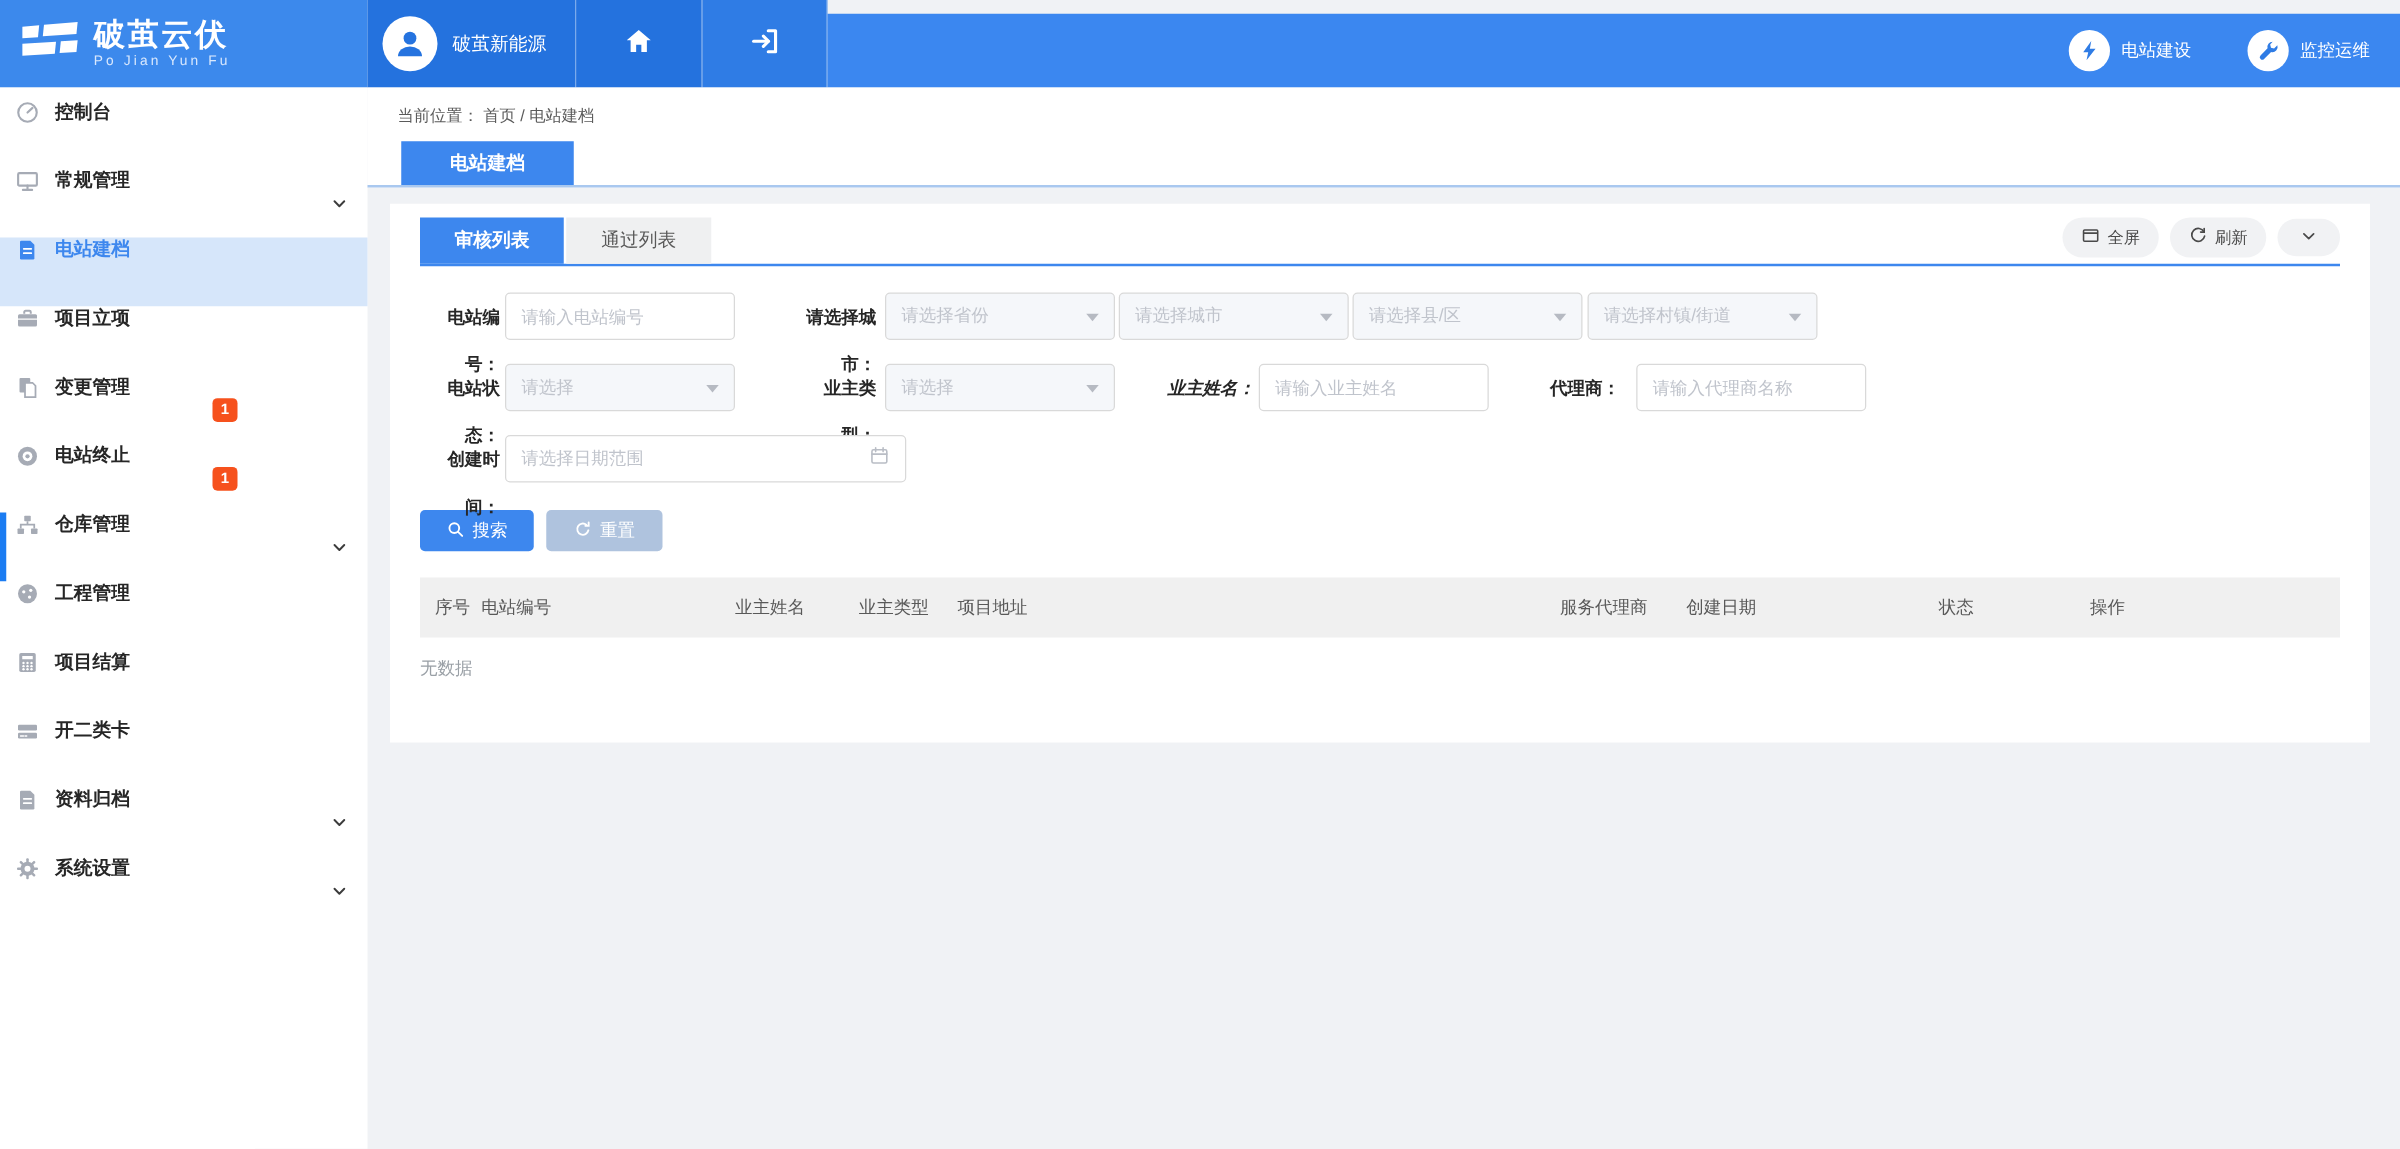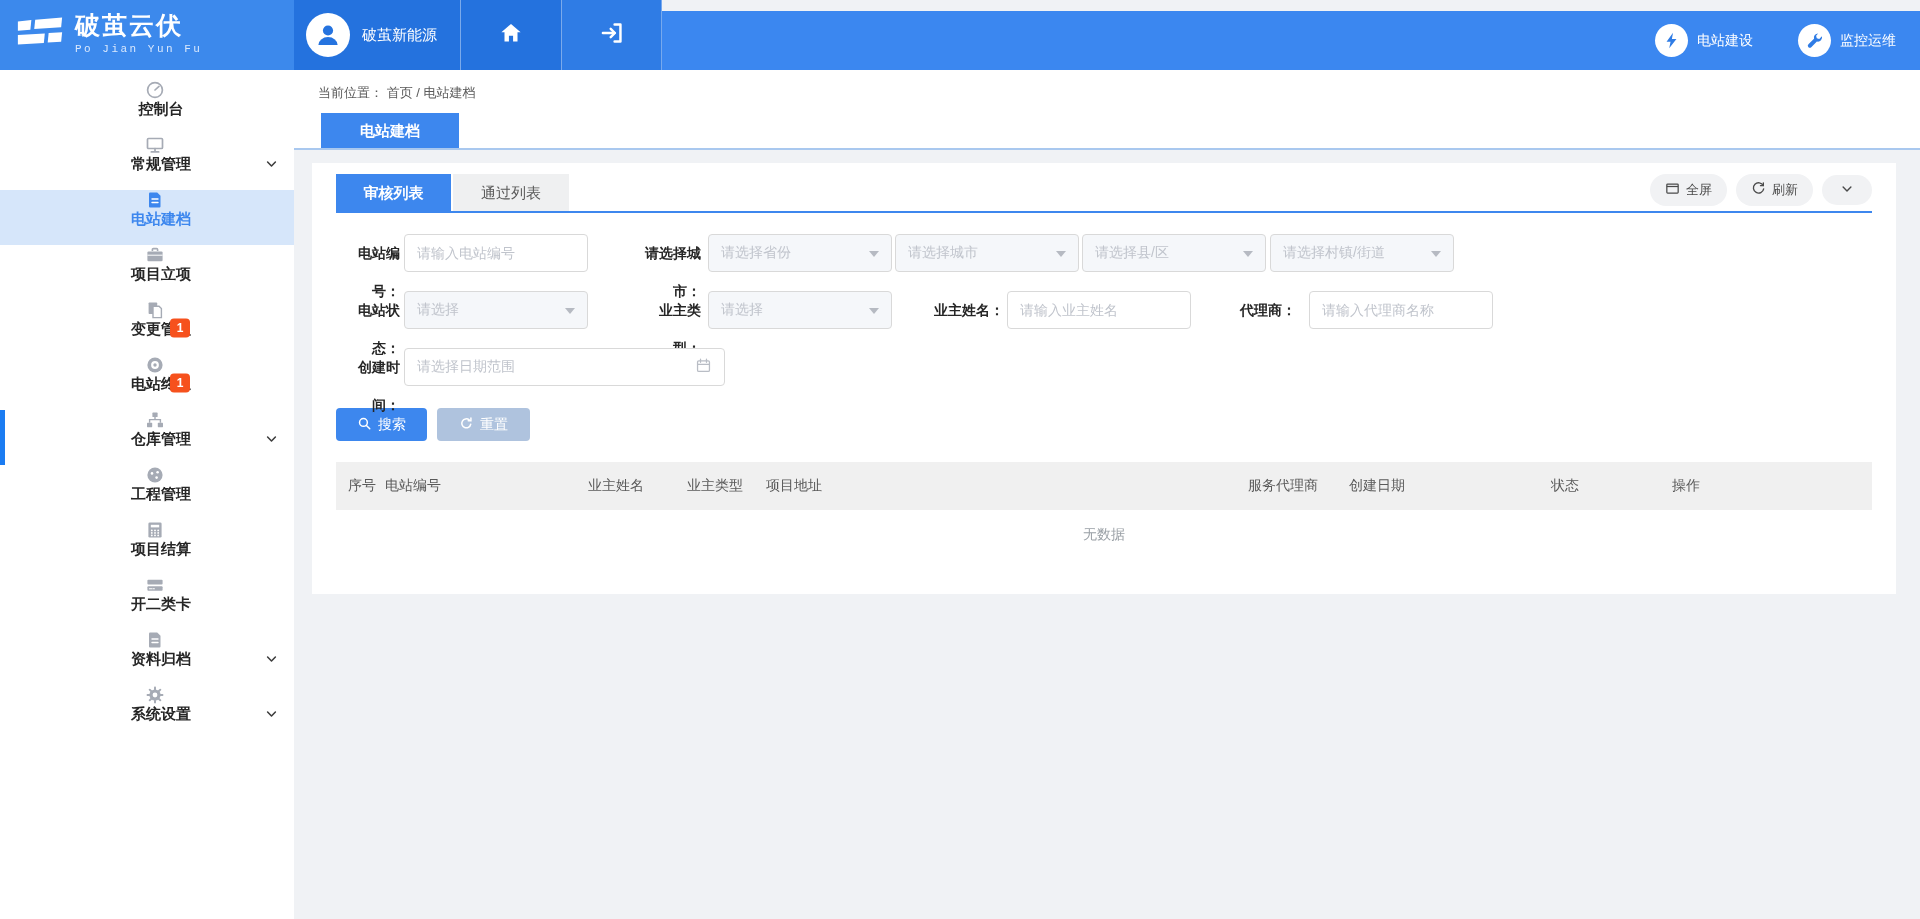--- a/index.html
+++ b/index.html
@@ -2,37 +2,37 @@
 <html><head>
 <meta charset="utf-8">
 <style>
   * { margin:0; padding:0; box-sizing:border-box; }
   html,body { width:1920px; height:919px; overflow:hidden;
     font-family:"Liberation Sans","DejaVu Sans",sans-serif; background:#F0F2F5; }
 
   
   .header { height:70px; width:100%; display:flex; align-items:stretch; }
   .logo-zone { width:294px; background:#3C89EC; display:flex; align-items:center; padding-left:15px; }
-  .logo-text { margin-left:10px; color:#fff;font-family:Liberation Mono, monospace; }
+  .logo-text { margin-left:10px; color:#fff; }
   .logo-cn { font-size:25px; font-weight:700; letter-spacing:2px; line-height:26px; }
   .logo-en { font-size:11px; color:#D9E8FD; letter-spacing:2.5px; margin-top:2px; }
   .hd-user { width:166px; background:#2472DE; display:flex; align-items:center; padding-left:12px; cursor:pointer; }
   .avatar-circle { width:44px; height:44px; border-radius:50%; background:#fff; display:flex; align-items:center; justify-content:center; flex:none; }
   .hd-user-name { color:#fff; font-size:15px; margin-left:12px; white-space:nowrap; }
   .hd-btn { width:102px; background:#2472DE; display:flex; align-items:center; justify-content:center; cursor:pointer; }
   .hd-btn.home { border-left:1px solid rgba(255,255,255,.4); border-right:1px solid rgba(255,255,255,.4); }
   .hd-btn.logout { width:100px; background:#2F7CE5; border-right:1px solid rgba(255,255,255,.35); }
   .hd-rest { flex:1; background:#3B87F0; display:flex; align-items:center; justify-content:flex-end; padding-right:24px;margin-top:11px; }
   .hd-right-item { display:flex; align-items:center; cursor:pointer; margin-left:45px; }
   .hd-right-item .circle { width:33px; height:33px; border-radius:50%; background:#fff; display:flex; align-items:center; justify-content:center; }
   .hd-right-item .lbl { color:#fff; font-size:14px; margin-left:9px; }
 
   
   .sidebar { position:absolute; left:0; top:70px; bottom:0; width:294px; background:#fff; padding-top:10px; }
-  .s-item { position:relative; height:55px; display:flex; align-items:center; padding-left:28px; cursor:pointer;flex-direction:column; }
+  .s-item { position:relative; height:55px; display:flex; align-items:flex-start; padding-left:12px; cursor:pointer; }
   .s-item .ic { width:20px; height:20px; flex:none; margin-right:12px; }
   .s-item .lab { font-size:15px; font-weight:700; color:#262626; }
   .s-item.active { background:#D6E6FA; }
   .s-item.active .lab { color:#3D87EE; }
   .s-badge { position:absolute; left:170px; top:50%; transform:translateY(-50%); min-width:20px; height:19px;
     background:#F6511D; border-radius:4px; color:#fff; font-size:12px; font-weight:700;
     display:flex; align-items:center; justify-content:center; padding:0 4px; }
   .s-arrow { position:absolute; right:16px; top:50%; transform:translateY(-50%); width:13px; height:13px; }
   .s-indicator { position:absolute; left:0; top:0; width:5px; height:100%; background:#1B7CF2; }
 
@@ -75,21 +75,21 @@
   .btn { height:33px; border:none; border-radius:4px; color:#fff; font-size:14px; display:inline-flex;
     align-items:center; justify-content:center; gap:6px; cursor:pointer; font-family:inherit; }
   .btn.search { width:91px; background:#3D87EE; }
   .btn.reset { width:93px; background:#AFC3DE; margin-left:10px; }
 
   .thead { margin-top:21px; height:48px; background:#F0F0F0; display:flex; align-items:center;
     padding-left:12px; font-size:14px; color:#595959; }
   .th { white-space:nowrap; }
   .th.c0{width:37px;} .th.c1{width:203px;} .th.c2{width:99px;} .th.c3{width:79px;} .th.c4{width:482px;}
   .th.c5{width:101px;} .th.c6{width:202px;} .th.c7{width:121px;} .th.c8{flex:1;}
-  .empty { padding:16px 0 10px 0; text-align:center; font-size:14px; color:#9AA0A6; }
+  .empty { padding:16px 0 10px 0; text-align:left; font-size:14px; color:#9AA0A6; }
 </style>
 </head>
 <body>
 
 <div class="header">
   <div class="logo-zone">
     <span>
       <svg width="50" height="36" viewBox="0 0 52 36">
         <g fill="#ffffff">
           <path d="M3 6 L17 4.6 L16 14.6 L3 15.6 Z"></path>
@@ -399,21 +399,21 @@
         <span class="f-label" style="left:0;width:64px;">电站状态：</span>
         <div class="f-select" style="left:68px;width:184px;">
           <span class="ph">请选择</span>
           <span class="caret"></span>
         </div>
         <span class="f-label" style="left:299px;width:66px;">业主类型：</span>
         <div class="f-select" style="left:372px;width:184px;">
           <span class="ph">请选择</span>
           <span class="caret"></span>
         </div>
-        <span class="f-label" style="left:598px;width:70px;">业主姓名：</span>
+        <span class="f-label" style="left:598px;width:70px;font-style:italic;">业主姓名：</span>
         <input class="f-input" style="left: 671px; width: 184px;" placeholder="请输入业主姓名">
         <span class="f-label" style="left:904px;width:56px;">代理商：</span>
         <input class="f-input" style="left: 973px; width: 184px;" placeholder="请输入代理商名称">
       </div>
 
       <div class="f-row" style="margin-bottom:0;">
         <span class="f-label" style="left:0;width:64px;">创建时间：</span>
         <div class="f-date" style="left:68px;width:321px;">
           <span class="ph">请选择日期范围</span>
           <span>

